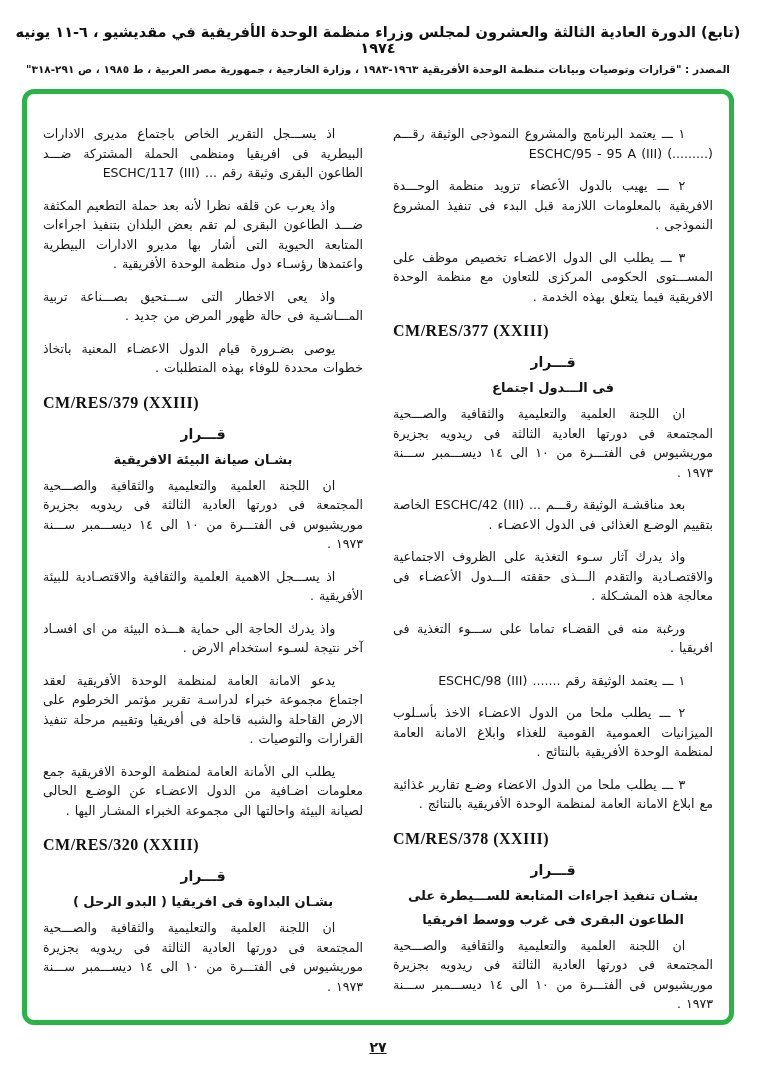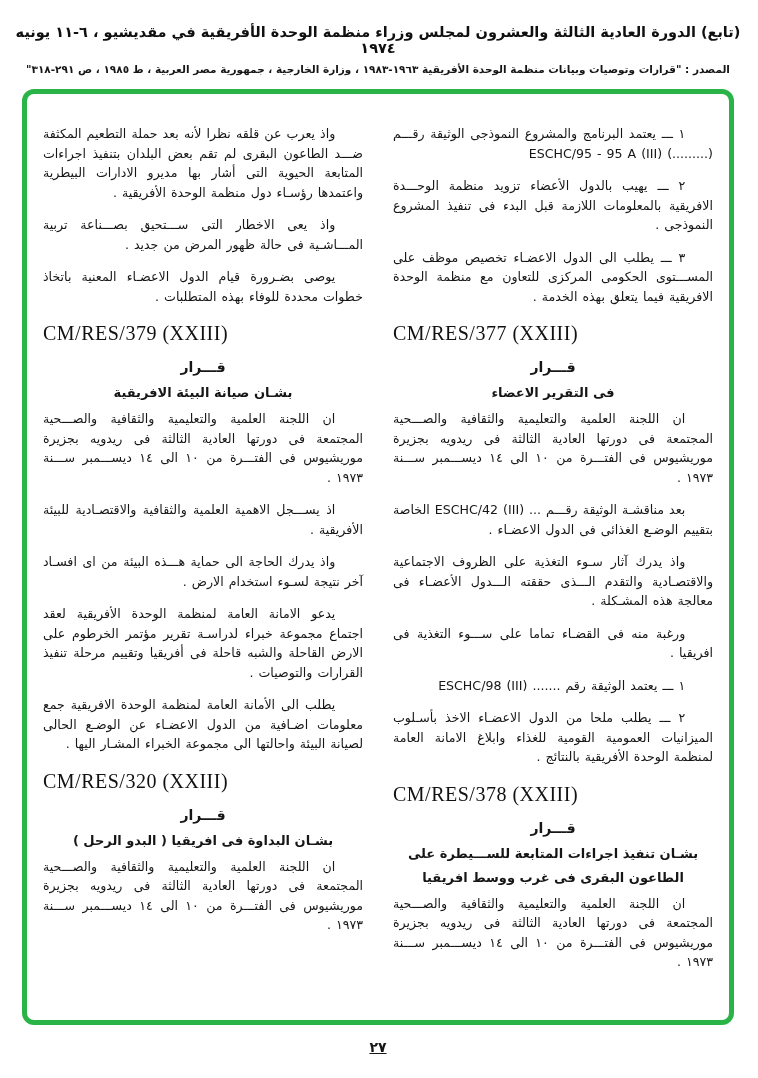--- a/index.html
+++ b/index.html
@@ -55,22 +55,22 @@
     font-size: 12.6px;
     line-height: 1.55;
     margin: 0 0 13px 0;
     text-indent: 2.2em;
     word-spacing: 1px;
   }
   .ref {
     direction: ltr;
     text-align: left;
     font-family: "Liberation Serif", "DejaVu Serif", serif;
-    font-size: 20px;
-    font-weight: 400;
+    font-size: 16px;
+    font-weight: 700;
     letter-spacing: 0.5px;
     margin: 16px 0 14px 0;
     color: #111;
   }
   .h-qarar {
     direction: rtl;
     text-align: center;
     font-weight: bold;
     font-size: 14px;
     margin: 14px 0 10px 0;
@@ -105,35 +105,37 @@
 
   <div class="frame">
     <div class="columns">
 
       <div class="col">
         <p class="item">١ ـــ يعتمد البرنامج والمشروع النموذجى الوثيقة رقـــم (.........) ‎ESCHC/95 - 95 A (III)‎</p>
         <p class="item">٢ ـــ يهيب بالدول الأعضاء تزويد منظمة الوحـــدة الافريقية بالمعلومات اللازمة قبل البدء فى تنفيذ المشروع النموذجى .</p>
         <p class="item">٣ ـــ يطلب الى الدول الاعضـاء تخصيص موظف على المســـتوى الحكومى المركزى للتعاون مع منظمة الوحدة الافريقية فيما يتعلق بهذه الخدمة .</p>
         <p class="ref">CM/RES/377 (XXIII)</p>
         <p class="h-qarar">قـــرار</p>
-        <p class="h-title">فى التقرير الاعضاء</p>
+        <p class="h-title">فى الـــدول اجتماع</p>
         <p class="para">ان اللجنة العلمية والتعليمية والثقافية والصـــحية المجتمعة فى دورتها العادية الثالثة فى ريدويه بجزيرة موريشيوس فى الفتـــرة من ١٠ الى ١٤ ديســـمبر ســـنة ١٩٧٣ .</p>
         <p class="para">بعد مناقشـة الوثيقة رقـــم ... ‎ESCHC/42 (III)‎ الخاصة بتقييم الوضـع الغذائى فى الدول الاعضـاء .</p>
         <p class="para">واذ يدرك آثار سـوء التغذية على الظروف الاجتماعية والاقتصـادية والتقدم الـــذى حققته الـــدول الأعضـاء فى معالجة هذه المشـكلة .</p>
         <p class="para">ورغبة منه فى القضـاء تماما على ســـوء التغذية فى افريقيا .</p>
         <p class="item">١ ـــ يعتمد الوثيقة رقم ....... ‎ESCHC/98 (III)‎</p>
         <p class="item">٢ ـــ يطلب ملحا من الدول الاعضـاء الاخذ بأسـلوب الميزانيات العمومية القومية للغذاء وابلاغ الامانة العامة لمنظمة الوحدة الأفريقية بالنتائج .</p>
+        <p class="item">٣ ـــ يطلب ملحا من الدول الاعضاء وضـع تقارير غذائية مع ابلاغ الامانة العامة لمنظمة الوحدة الأفريقية بالنتائج .</p>
         <p class="ref">CM/RES/378 (XXIII)</p>
         <p class="h-qarar">قـــرار</p>
         <p class="h-title">بشـان تنفيذ اجراءات المتابعة للســـيطرة على</p>
         <p class="h-title">الطاعون البقرى فى غرب ووسط افريقيا</p>
         <p class="para">ان اللجنة العلمية والتعليمية والثقافية والصـــحية المجتمعة فى دورتها العادية الثالثة فى ريدويه بجزيرة موريشيوس فى الفتـــرة من ١٠ الى ١٤ ديســـمبر ســـنة ١٩٧٣ .</p>
       </div>
 
       <div class="col">
+        <p class="para">اذ يســـجل التقرير الخاص باجتماع مديرى الادارات البيطرية فى افريقيا ومنظمى الحملة المشتركة ضـــد الطاعون البقرى وثيقة رقم ... ‎ESCHC/117 (III)‎</p>
         <p class="para">واذ يعرب عن قلقه نظرا لأنه بعد حملة التطعيم المكثفة ضـــد الطاعون البقرى لم تقم بعض البلدان بتنفيذ اجراءات المتابعة الحيوية التى أشار بها مديرو الادارات البيطرية واعتمدها رؤسـاء دول منظمة الوحدة الأفريقية .</p>
         <p class="para">واذ يعى الاخطار التى ســـتحيق بصـــناعة تربية المـــاشـية فى حالة ظهور المرض من جديد .</p>
         <p class="para">يوصى بضـرورة قيام الدول الاعضـاء المعنية باتخاذ خطوات محددة للوفاء بهذه المتطلبات .</p>
         <p class="ref">CM/RES/379 (XXIII)</p>
         <p class="h-qarar">قـــرار</p>
         <p class="h-title">بشـان صيانة البيئة الافريقية</p>
         <p class="para">ان اللجنة العلمية والتعليمية والثقافية والصـــحية المجتمعة فى دورتها العادية الثالثة فى ريدويه بجزيرة موريشيوس فى الفتـــرة من ١٠ الى ١٤ ديســـمبر ســـنة ١٩٧٣ .</p>
         <p class="para">اذ يســـجل الاهمية العلمية والثقافية والاقتصـادية للبيئة الأفريقية .</p>
         <p class="para">واذ يدرك الحاجة الى حماية هـــذه البيئة من اى افسـاد آخر نتيجة لسـوء استخدام الارض .</p>
         <p class="para">يدعو الامانة العامة لمنظمة الوحدة الأفريقية لعقد اجتماع مجموعة خبراء لدراسـة تقرير مؤتمر الخرطوم على الارض القاحلة والشبه قاحلة فى أفريقيا وتقييم مرحلة تنفيذ القرارات والتوصيات .</p>

